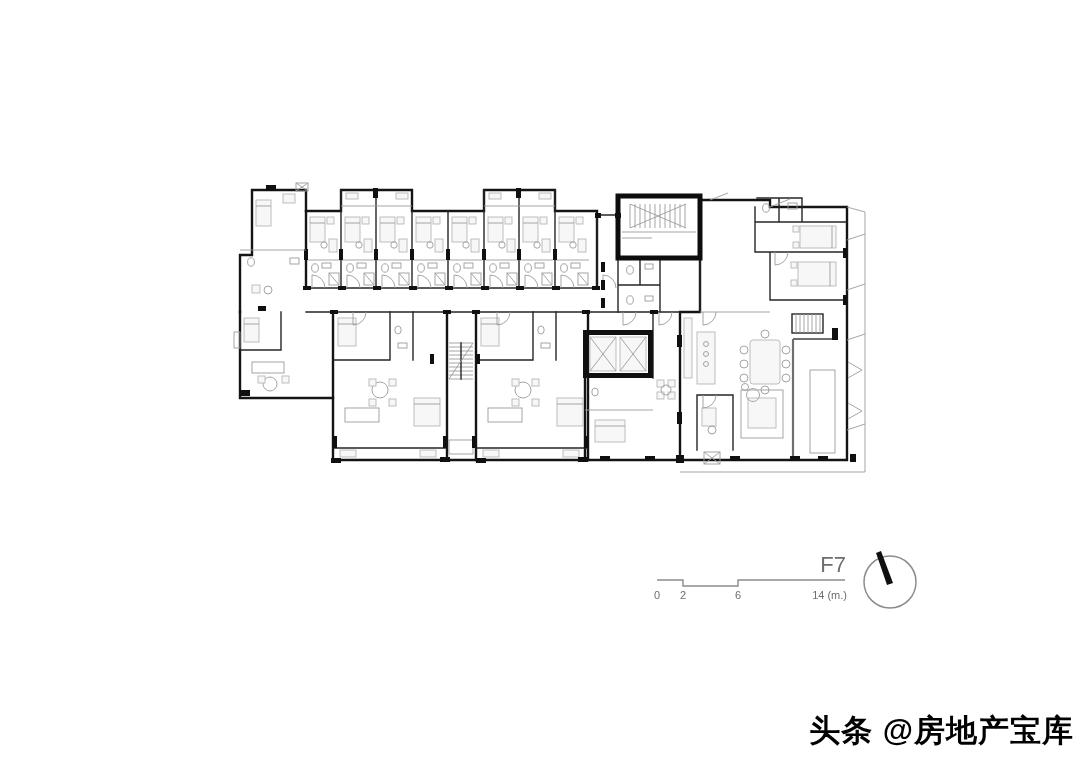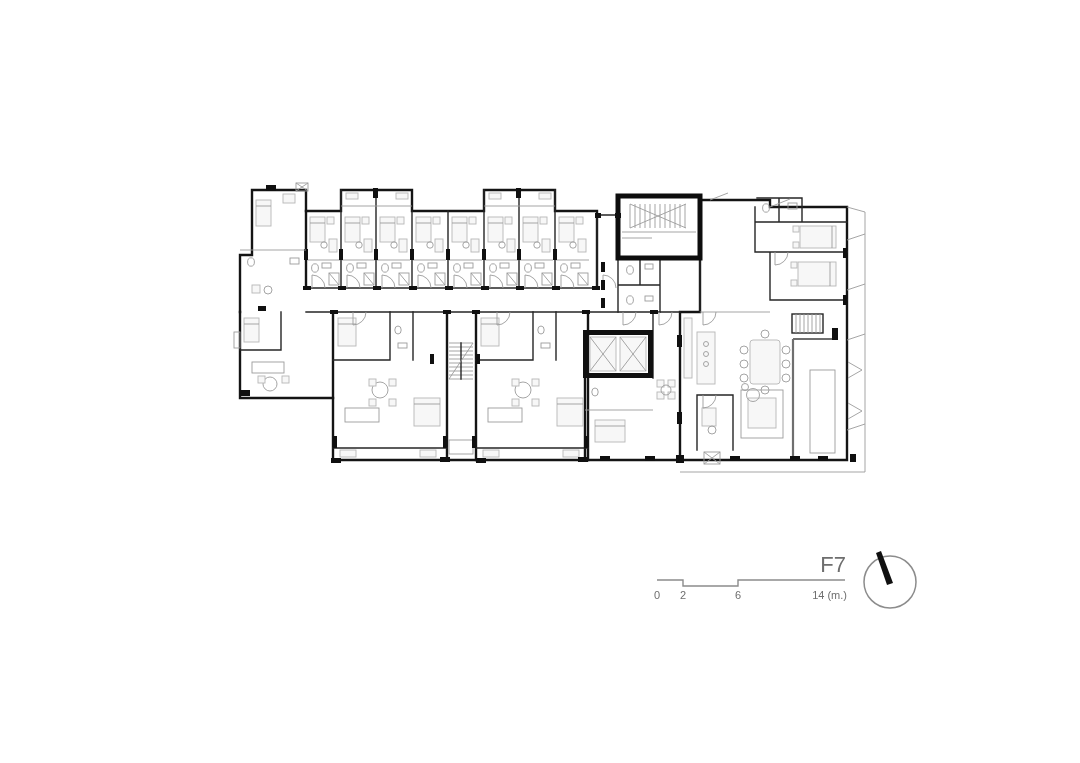--- a/index.html
+++ b/index.html
@@ -316,13 +316,14 @@
   </g>
 
   <text class="t2" x="846" y="572" text-anchor="end">F7</text>
 
   <g>
     <circle cx="890" cy="582" r="26" class="na"></circle>
     <polygon points="876,553 881,551 893,583 887,585" fill="#101010"></polygon>
   </g>
 </svg>
 
+  <div id="watermark">头条 @房地产宝库</div>
 </div>
 
 </body></html>

